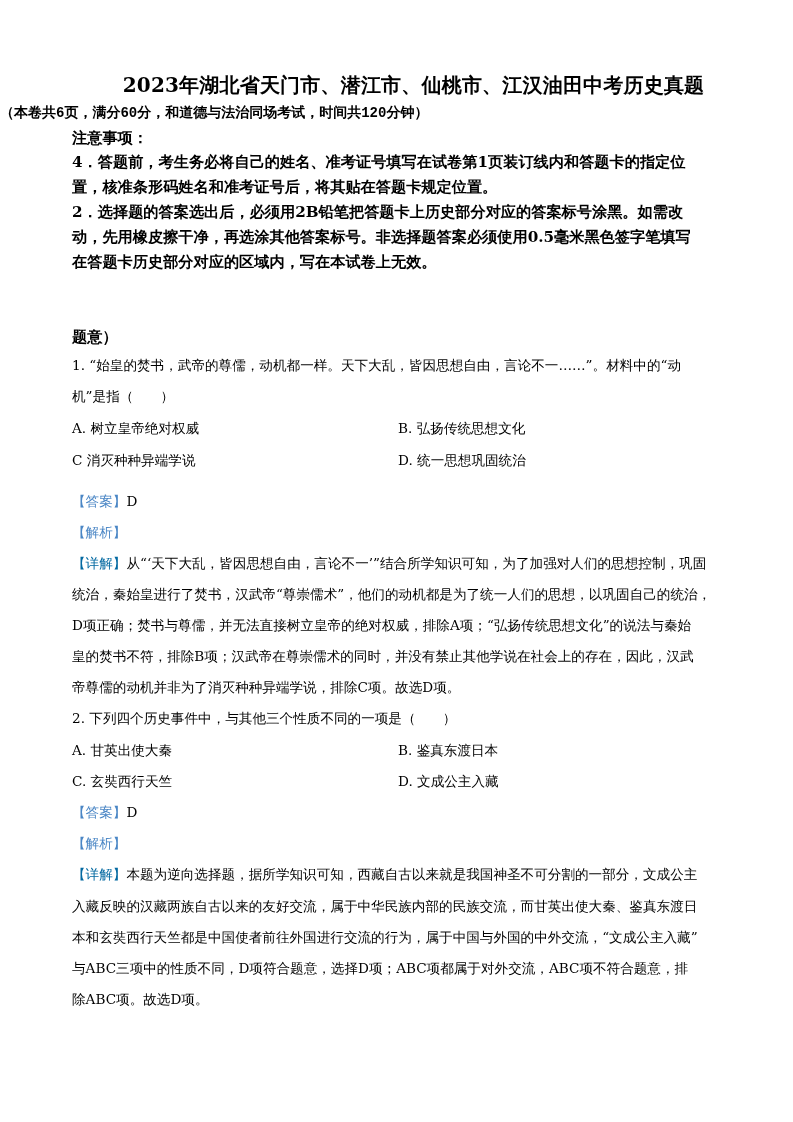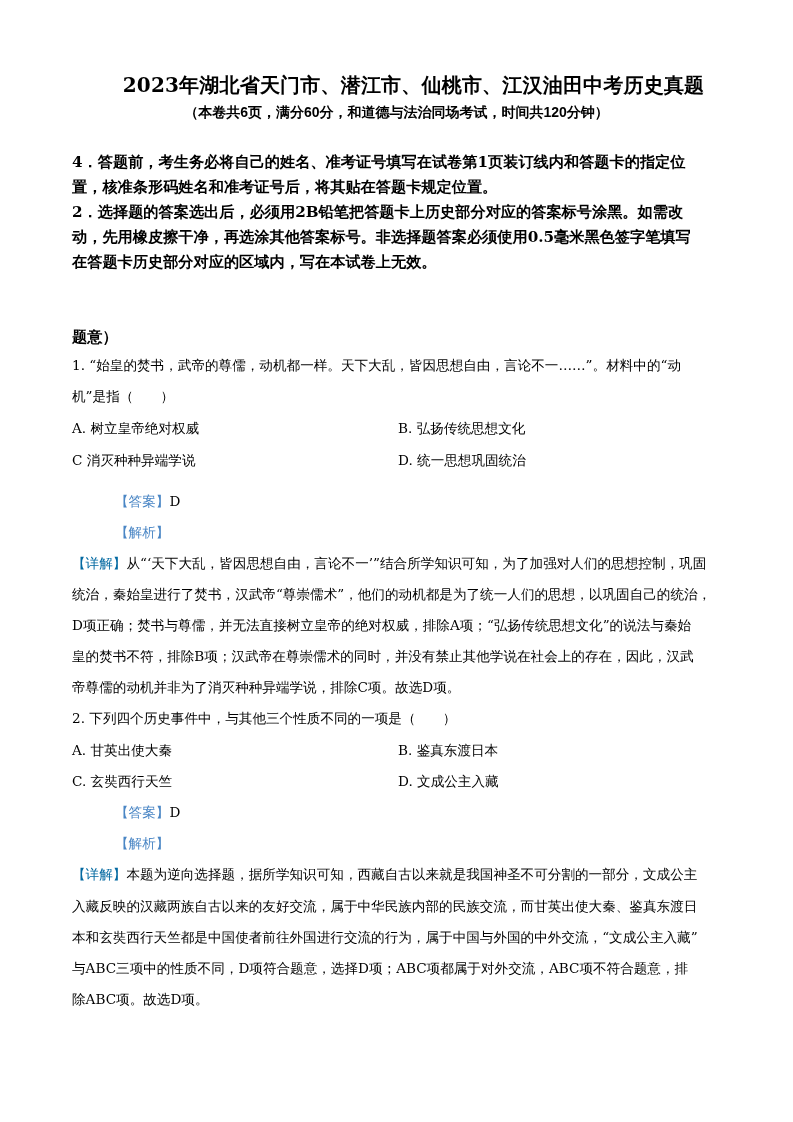--- a/index.html
+++ b/index.html
@@ -1,36 +1,37 @@
 <!DOCTYPE html>
 <html><head>
   <meta charset="utf-8">
   <style>
     html, body { margin: 0; padding: 0; background: #ffffff; }
     body { width: 793px; height: 1122px; position: relative; overflow: hidden; color: #000; }
     .page { position: absolute; left: 0; top: 0; width: 793px; height: 1122px; }
     .title { position: absolute; left: 0; width: 793px; top: 72px; text-align: center;
       font-family: "DejaVu Serif", "Liberation Serif", serif; font-weight: bold; font-size: 20px; letter-spacing: 0.2px; padding-left: 17px; }
-    .subtitle { position: absolute; left: 0; width: 793px; top: 104px; text-align: center;
-      font-family: Liberation Sans, sans-serif; font-weight: bold; font-size: 14px; }
+    .subtitle { position: absolute; left: 0; width: 793px; top: 104px; 
+      font-family: Liberation Mono, monospace; font-weight: bold; font-size: 14px; }
     .bold-line { position: absolute; left: 72px; width: 660px;
       font-family: "DejaVu Serif", "Liberation Serif", serif; font-weight: bold; font-size: 15.2px; line-height: 21px; white-space: nowrap; }
     .line { position: absolute; left: 72px; width: 660px;
       font-family: "DejaVu Serif", "Liberation Serif", serif; font-size: 13.6px; line-height: 20px; white-space: nowrap; }
     .opt { position: absolute; font-family: "DejaVu Serif", "Liberation Serif", serif; font-size: 13.6px; line-height: 20px; white-space: nowrap; }
-    .tag { color: #4a86c5; margin-left: 43px; }
+    .tag { color: #4a86c5; }
     .tag-dark { color: #0369a1; }
   </style>
 </head>
 <body>
 
 <div class="page">
   <div class="title">2023年湖北省天门市、潜江市、仙桃市、江汉油田中考历史真题</div>
   <div class="subtitle">（本卷共6页，满分60分，和道德与法治同场考试，时间共120分钟）</div>
 
+  <div class="bold-line" style="top:128px">注意事项：</div>
   <div class="bold-line" style="top:152px">4．答题前，考生务必将自己的姓名、准考证号填写在试卷第1页装订线内和答题卡的指定位</div>
   <div class="bold-line" style="top:177px">置，核准条形码姓名和准考证号后，将其贴在答题卡规定位置。</div>
   <div class="bold-line" style="top:202px">2．选择题的答案选出后，必须用2B铅笔把答题卡上历史部分对应的答案标号涂黑。如需改</div>
   <div class="bold-line" style="top:227px">动，先用橡皮擦干净，再选涂其他答案标号。非选择题答案必须使用0.5毫米黑色签字笔填写</div>
   <div class="bold-line" style="top:252px">在答题卡历史部分对应的区域内，写在本试卷上无效。</div>
   <div class="bold-line" style="top:327px">题意）</div>
 
   <div class="line" style="top:355px">1. “始皇的焚书，武帝的尊儒，动机都一样。天下大乱，皆因思想自由，言论不一……”。材料中的“动</div>
   <div class="line" style="top:386px">机”是指（　　）</div>
   <div class="opt" style="left:72px; top:418px">A. 树立皇帝绝对权威</div>

